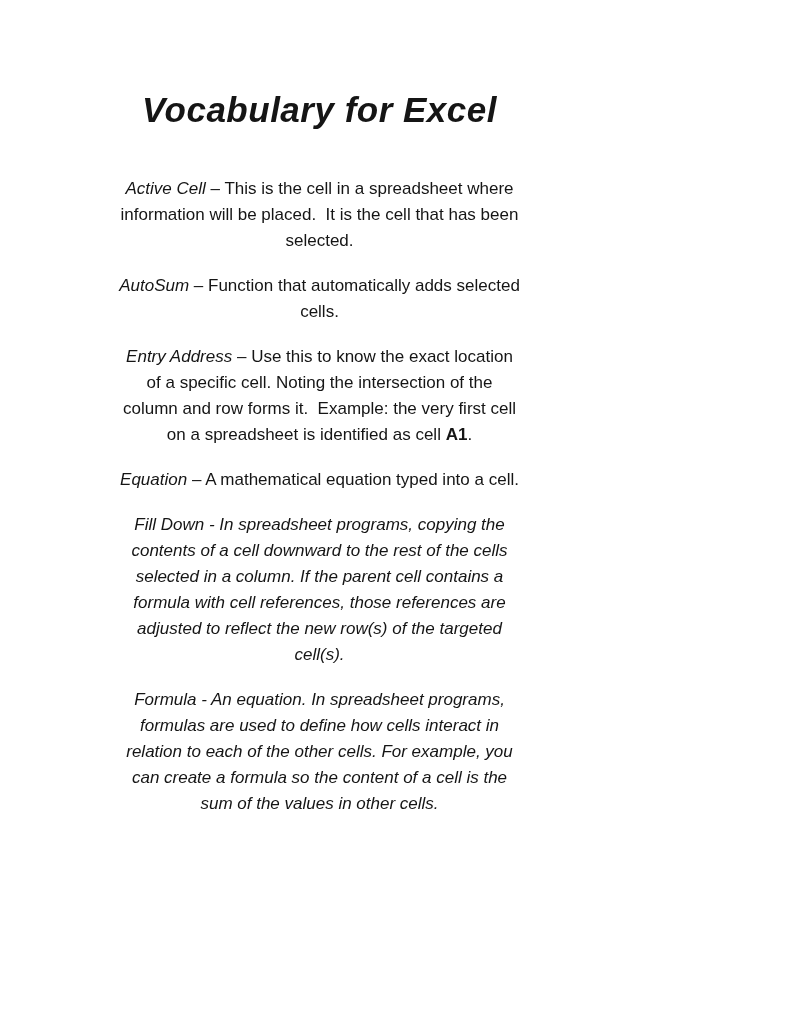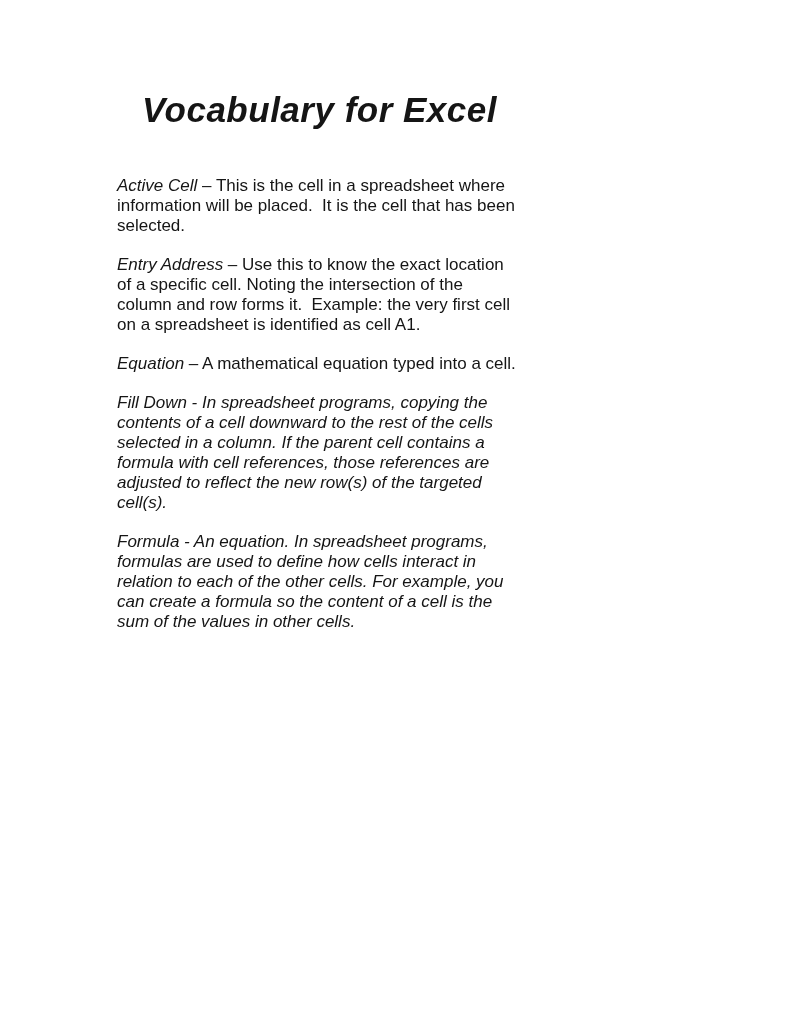--- a/index.html
+++ b/index.html
@@ -22,33 +22,35 @@
     font-size: 35px;
     line-height: 41px;
     font-weight: bold;
     font-style: italic;
     text-align: center;
     margin: 0 0 46px 0;
     letter-spacing: 0.5px;
   }
   .para {
     font-size: 17px;
-    line-height: 20px;
+    line-height: 26px;
     margin: 0 0 19px 0;
     white-space: pre-wrap;
+    text-align: center;
   }
   .seg-regular { font-style: normal; font-weight: normal; }
   .seg-italic  { font-style: italic;  font-weight: normal; }
-  .seg-bold    { font-style: normal; font-weight: normal; }
+  .seg-bold    { font-style: normal; font-weight: bold; }
 </style>
 </head>
 <body>
 
 <div class="page">
   <h1 class="doc-title">Vocabulary for Excel</h1>
   <div id="paragraphs">
       <p class="para"><span class="seg-italic">Active Cell</span><span class="seg-regular"> – This is the cell in a spreadsheet where information will be placed.  It is the cell that has been selected.</span></p>
+      <p class="para"><span class="seg-italic">AutoSum</span><span class="seg-regular"> – Function that automatically adds selected cells.</span></p>
       <p class="para"><span class="seg-italic">Entry Address</span><span class="seg-regular"> – Use this to know the exact location of a specific cell. Noting the intersection of the column and row forms it.  Example: the very first cell on a spreadsheet is identified as cell </span><span class="seg-bold">A1</span><span class="seg-regular">.</span></p>
       <p class="para"><span class="seg-italic">Equation</span><span class="seg-regular"> – A mathematical equation typed into a cell.</span></p>
       <p class="para"><span class="seg-italic">Fill Down - In spreadsheet programs, copying the contents of a cell downward to the rest of the cells selected in a column. If the parent cell contains a formula with cell references, those references are adjusted to reflect the new row(s) of the targeted cell(s).</span></p>
       <p class="para"><span class="seg-italic">Formula - An equation. In spreadsheet programs, formulas are used to define how cells interact in relation to each of the other cells. For example, you can create a formula so the content of a cell is the sum of the values in other cells.</span></p>
     </div>
 </div>
 
 </body></html>

